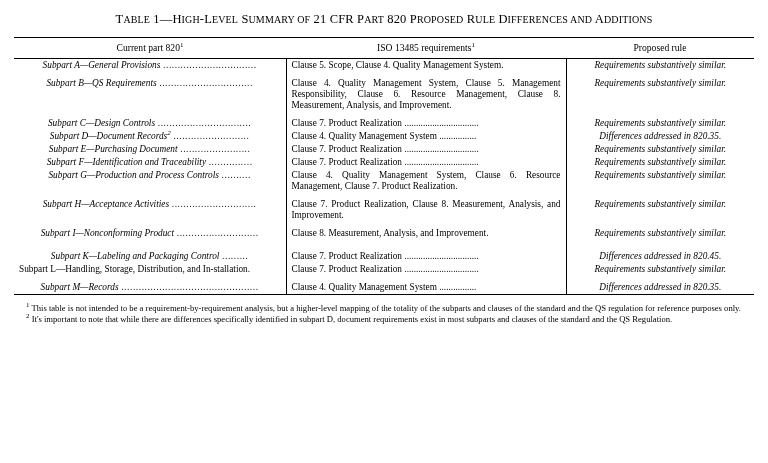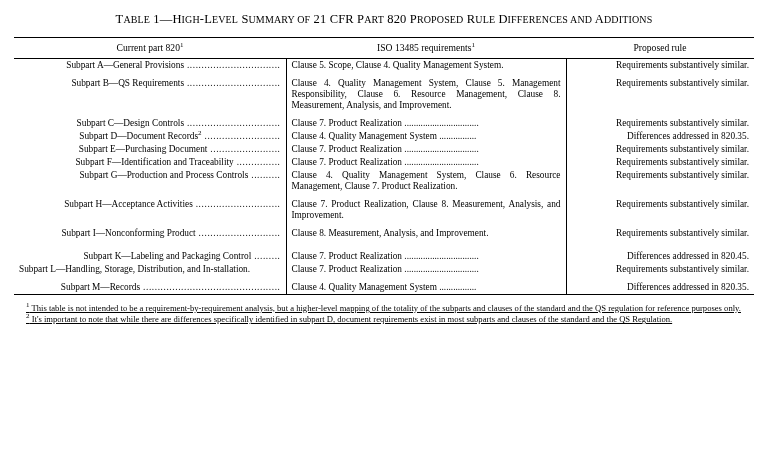--- a/index.html
+++ b/index.html
@@ -60,23 +60,24 @@
   table.main td.first { border-left: none; }
   table.main tbody tr.spacer td {
     height: 5px;
     padding: 0;
     line-height: 5px;
   }
   table.main tbody tr:last-child td {
     border-bottom: 1.3px solid #000;
   }
   .cell-left {
-    text-align: right;
+    text-align: center;
     white-space: nowrap;
     overflow: hidden;
+    font-style: italic;
   }
   .cell-just {
     text-align: justify;
     text-justify: inter-word;
     hyphens: manual;
   }
   .dots {
     letter-spacing: 0.6px;
   }
   .sup {
@@ -87,21 +88,20 @@
   .footnotes {
     width: 740px;
     margin: 8px auto 0 auto;
     font-size: 8.6px;
     line-height: 1.25;
     text-align: justify;
   }
   .footnotes p {
     margin: 0 0 1px 0;
     text-indent: 12px;
-    text-decoration: underline;
   }
 </style>
 </head>
 <body>
 
 <div class="page">
 
   <div class="doc-title" id="doc-title"><span class="sc-big">T</span><span class="sc-small">ABLE</span><span class="sc-big"> 1—H</span><span class="sc-small">IGH</span><span class="sc-big">-L</span><span class="sc-small">EVEL</span><span class="sc-big"> S</span><span class="sc-small">UMMARY OF</span><span class="sc-big"> 21 CFR P</span><span class="sc-small">ART</span><span class="sc-big"> 820 P</span><span class="sc-small">ROPOSED</span><span class="sc-big"> R</span><span class="sc-small">ULE</span><span class="sc-big"> D</span><span class="sc-small">IFFERENCES AND</span><span class="sc-big"> A</span><span class="sc-small">DDITIONS</span></div>
 
   <table class="main">

